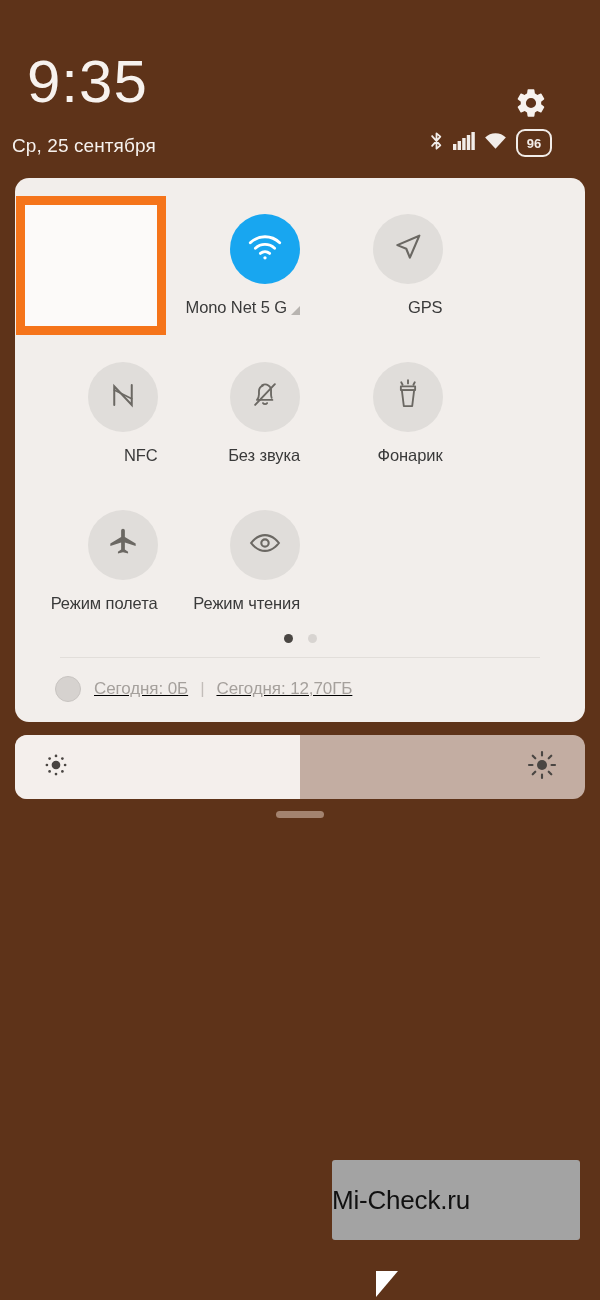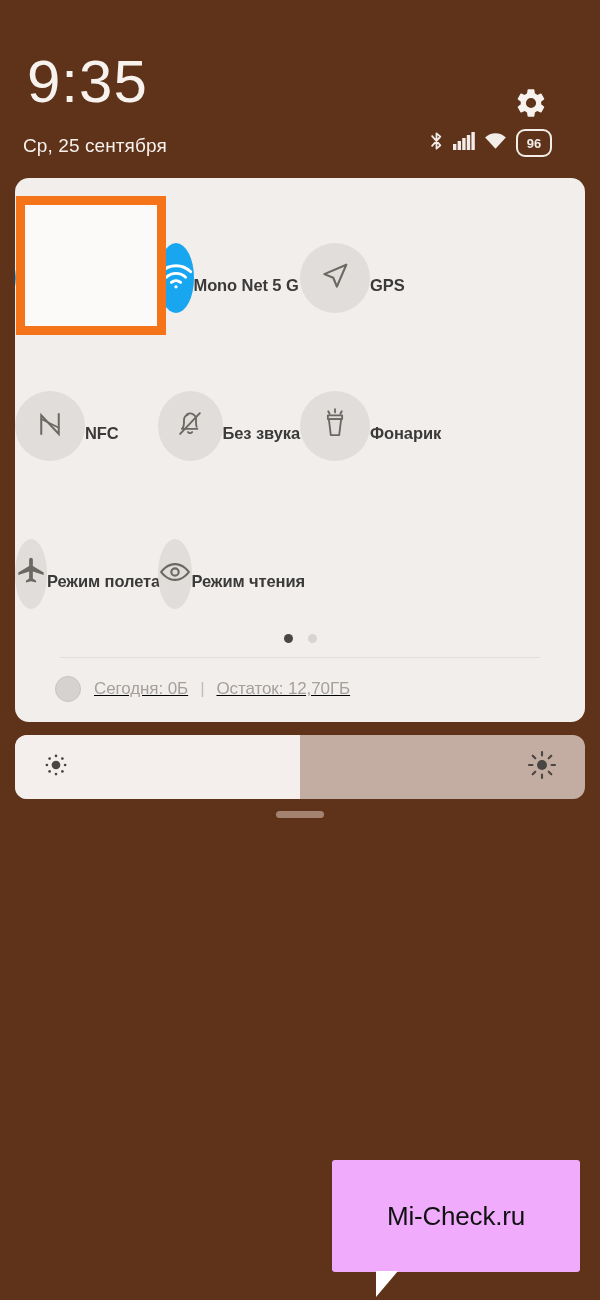--- a/index.html
+++ b/index.html
@@ -31,21 +31,21 @@
     top: 52px;
     font-size: 60px;
     font-weight: 300;
     color: #F7F2EE;
     letter-spacing: 1px;
     line-height: 1;
   }
 
   .date-line {
     position: absolute;
-    left: 23px;
+    left: 12px;
     top: 135px;
     font-size: 19px;
     font-weight: 400;
     color: #F6F1ED;
     letter-spacing: .1px;
   }
 
   .gear-btn {
     position: absolute;
     right: 24px;
@@ -103,24 +103,24 @@
   }
 
   .tile-row {
     display: flex;
     height: 148px;
   }
 
   .tile {
     width: 25%;
     display: flex;
-    align-items: center;
+    flex-direction: column;
+    align-items: flex-end;
     padding-top: 20px;
     position: relative;
-    font-weight: bold;
   }
 
   .tile-circle {
     width: 70px;
     height: 70px;
     border-radius: 50%;
     background: #E0DDDA;
     display: flex;
     align-items: center;
     justify-content: center;
@@ -247,26 +247,25 @@
     border-radius: 4px;
     background: #A3836F;
   }
 
   
   .watermark {
     position: absolute;
     left: 332px;
     top: 1160px;
     width: 248px;
-    height: 112px;
-    background: #f0abfc;
+    height: 80px;
+    background: #a3a3a3;
     border-radius: 3px;
     display: flex;
     align-items: center;
-    justify-content: center;
   }
   .watermark-text {
     font-size: 26px;
     color: #111111;
     letter-spacing: -.2px;
   }
   .watermark-tail {
     position: absolute;
     left: 376px;
     top: 1271px;
@@ -456,21 +455,21 @@
     <span class="dot"></span>
   </div>
 
   <div class="divider"></div>
 
   <div class="data-row">
     <span class="data-circle"></span>
     <span class="data-text">
       <span>Сегодня: 0Б</span>
       <span class="data-sep">|</span>
-      <span>Остаток: 12,70ГБ</span>
+      <span>Сегодня: 12,70ГБ</span>
     </span>
   </div>
 </div>
 
 <div class="highlight-box"></div>
 
 <div class="brightness-slider">
   <div class="brightness-fill"></div>
   <span class="sun-left">
     <svg width="26" height="26" viewBox="0 0 24 24" fill="#4A4643">

